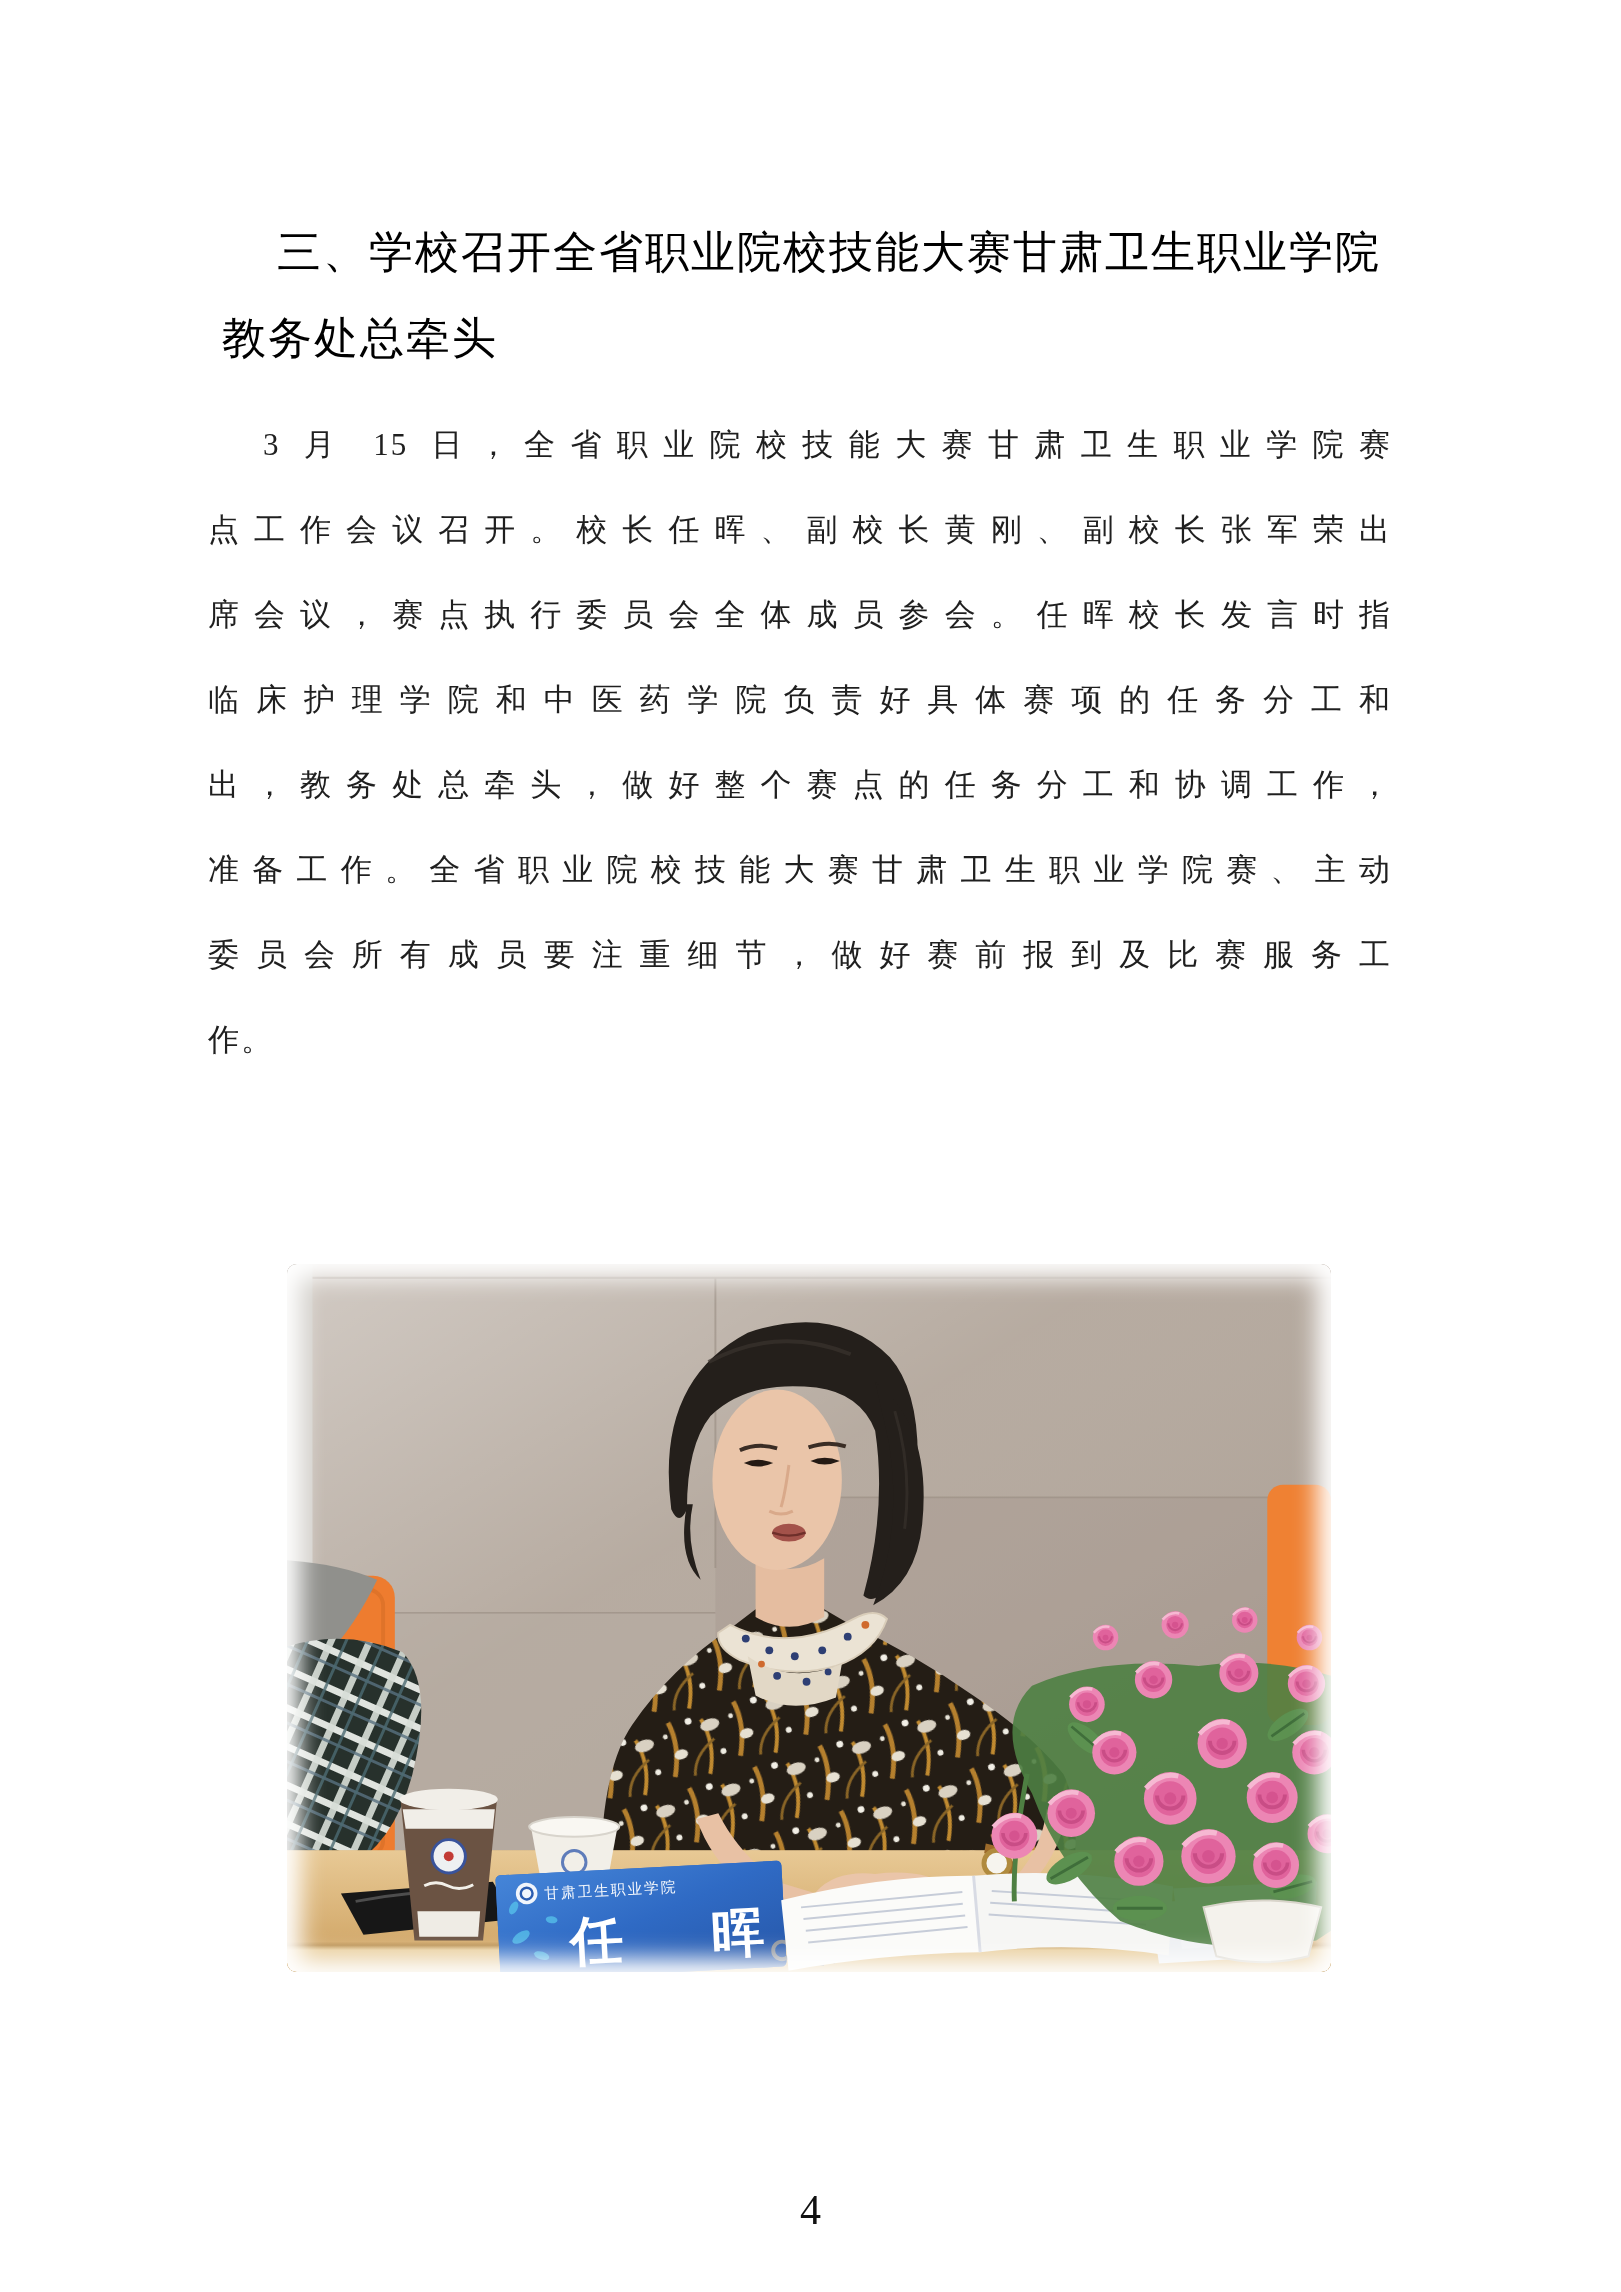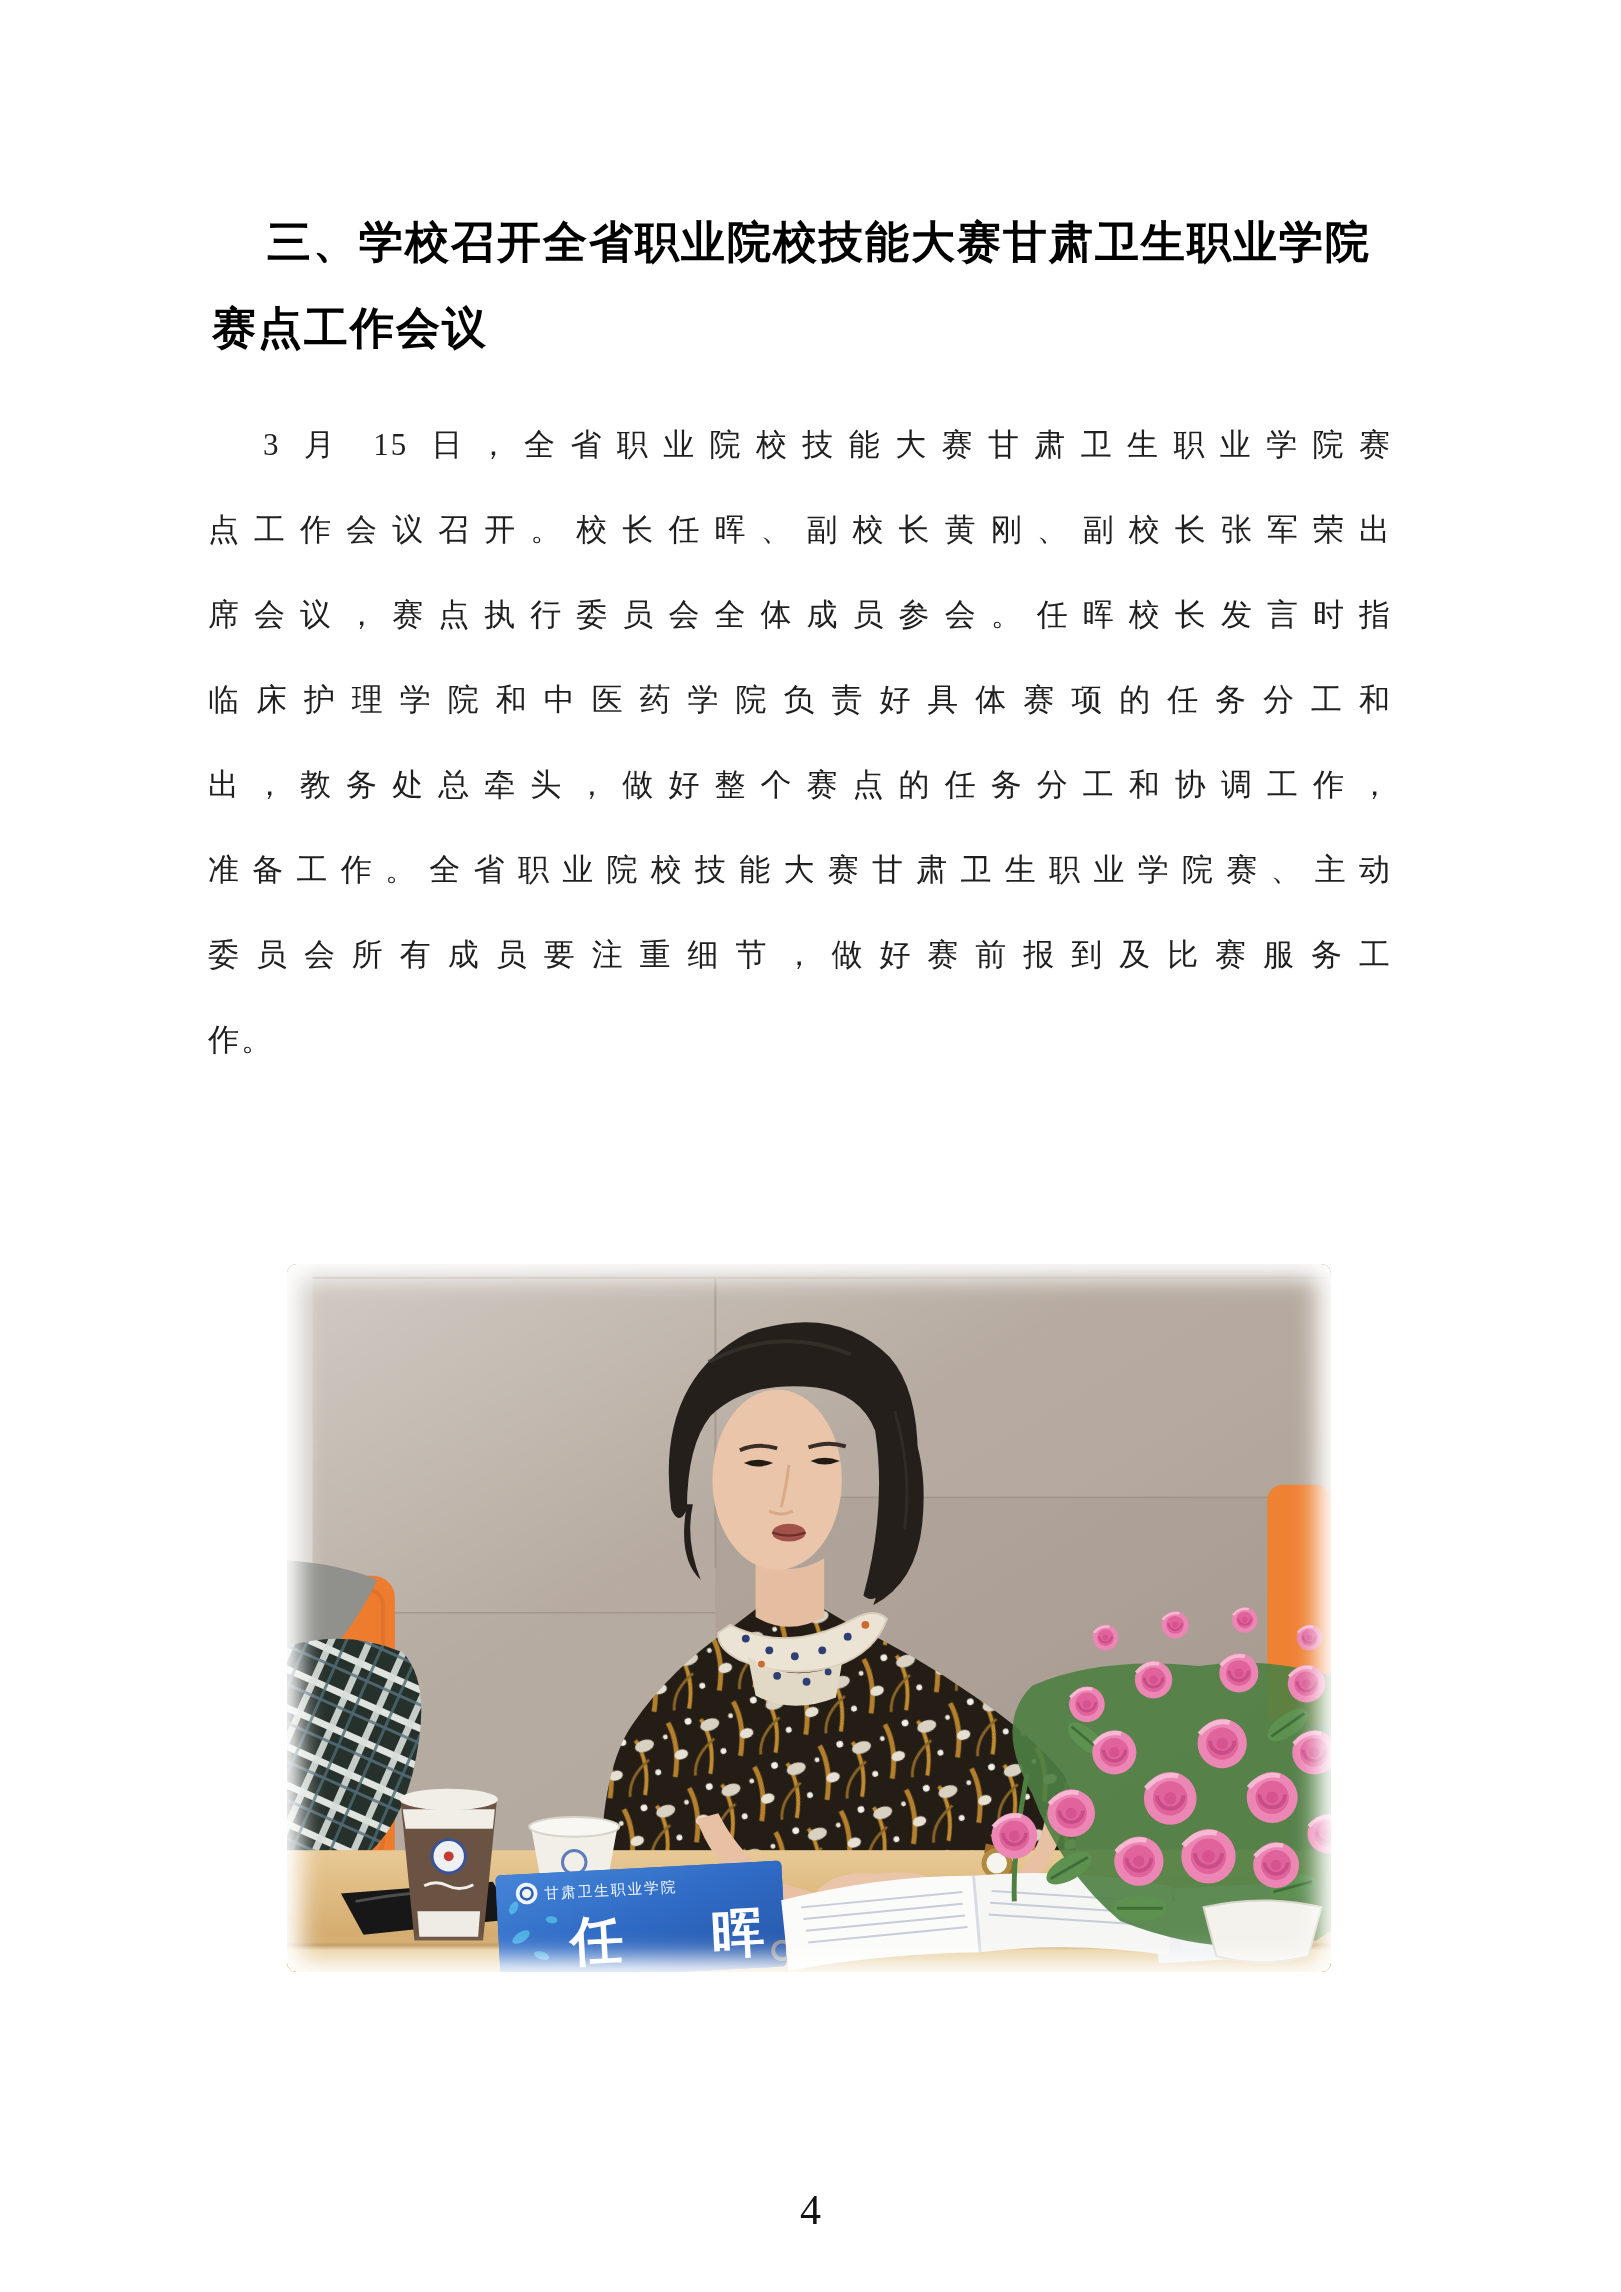--- a/index.html
+++ b/index.html
@@ -6,22 +6,22 @@
   .page{
     position:relative;
     width:1621px;height:2293px;
     background:#ffffff;
     font-family:"Liberation Serif","DejaVu Serif",serif;
     overflow:hidden;
   }
   
   .heading{
     position:absolute;left:208px;top:196px;width:1184px;
-    font-size:44px;font-weight:bold;color:#000;
-    line-height:86px;letter-spacing:2px;margin:4px;
+    font-size:44px;font-weight:normal;color:#000;
+    line-height:86px;letter-spacing:2px;margin:14px;
   }
   .h-line{white-space:nowrap;}
   .h-line1{text-indent:55px;}
   
   .body-text{
     position:absolute;left:208px;top:402px;width:1184px;
     font-size:31px;color:#1f1f1f;line-height:85px;letter-spacing:2px;
   }
   .b-line{text-align:justify;text-align-last:justify;}
   .b-line.first{text-indent:55px;}
@@ -46,21 +46,21 @@
     font-weight:bold;
   }
 </style>
 </head>
 <body>
 
 <div class="page">
 
   <h2 class="heading">
     <div class="h-line h-line1">三、学校召开全省职业院校技能大赛甘肃卫生职业学院</div>
-    <div class="h-line">赛点工作会议</div>
+    <div class="h-line">教务处总牵头</div>
   </h2>
 
   <div class="body-text">
     <div class="b-line first">3 月 15 日，全省职业院校技能大赛甘肃卫生职业学院赛</div>
     <div class="b-line">点工作会议召开。校长任晖、副校长黄刚、副校长张军荣出</div>
     <div class="b-line">席会议，赛点执行委员会全体成员参会。任晖校长发言时指</div>
     <div class="b-line">临床护理学院和中医药学院负责好具体赛项的任务分工和</div>
     <div class="b-line">出，教务处总牵头，做好整个赛点的任务分工和协调工作，</div>
     <div class="b-line">准备工作。全省职业院校技能大赛甘肃卫生职业学院赛、主动</div>
     <div class="b-line">委员会所有成员要注重细节，做好赛前报到及比赛服务工</div>

